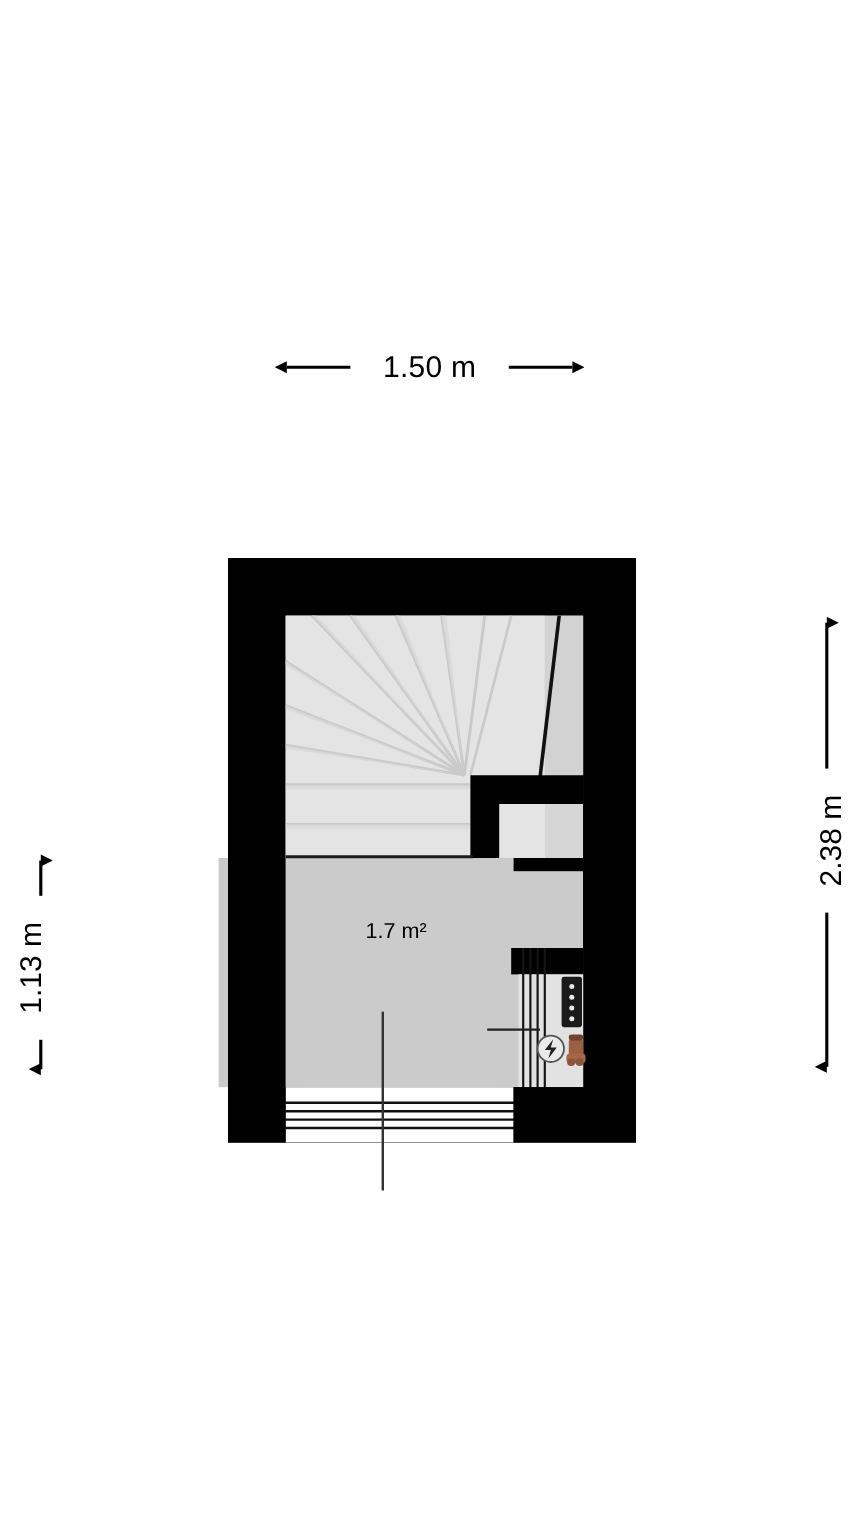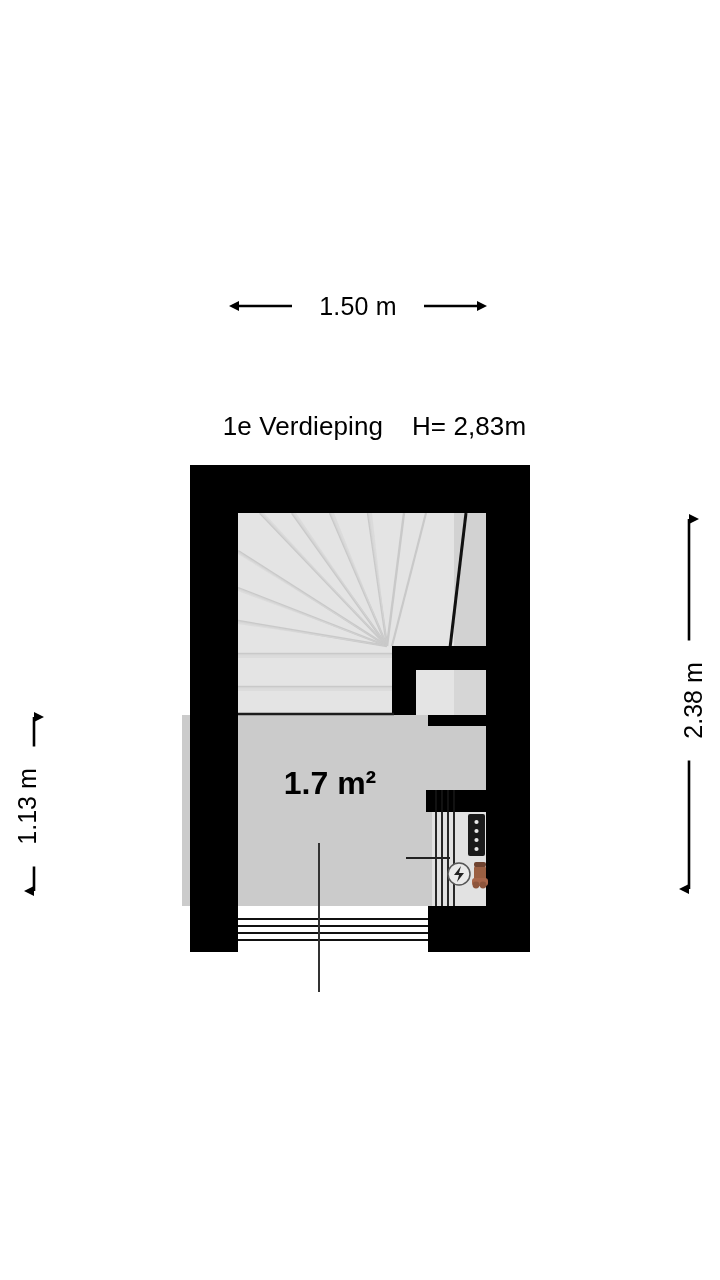--- a/index.html
+++ b/index.html
@@ -89,23 +89,22 @@
     text-align: center;
     line-height: 1.12;
   }
   #room-name {
     display: block;
     font-size: 27px;
     color: #000;
   }
   #room-area {
     display: block;
-    font-size: 32px;
+    font-size: 18px;
     color: #000;
-    font-weight: bold;
   }
 
   svg { display: block; }
 </style>
 </head>
 <body>
 
 <div id="plan-root">
 
   <svg class="abs" style="left:228px; top:294px;" width="260" height="24" viewBox="0 0 260 24">
@@ -117,23 +116,20 @@
         <path d="M2,0 L12,5 L2,10 z" fill="#000"></path>
       </marker>
     </defs>
     <line x1="11" y1="12" x2="77" y2="12" stroke="#000" stroke-width="2.6" marker-start="url(#arrL)"></line>
     <line x1="183" y1="12" x2="249" y2="12" stroke="#000" stroke-width="2.6" marker-end="url(#arrR)"></line>
   </svg>
   <div id="top-dimension" class="abs">
     <div id="top-dim-label">1.50 m</div>
   </div>
 
-  <div id="title-row" class="abs">
-    <span id="floor-title">1e Verdieping</span><span>    </span><span id="height-title">H= 2,83m</span>
-  </div>
 
   <svg class="abs" style="left:22px; top:706px;" width="24" height="196" viewBox="0 0 24 196">
     <defs>
       <marker id="arrU" markerWidth="12" markerHeight="12" refX="5" refY="10" orient="auto" markerUnits="userSpaceOnUse">
         <path d="M0,10 L5,0 L10,10 z" fill="#000"></path>
       </marker>
       <marker id="arrD" markerWidth="12" markerHeight="12" refX="5" refY="2" orient="auto" markerUnits="userSpaceOnUse">
         <path d="M0,2 L10,2 L5,12 z" fill="#000"></path>
       </marker>
     </defs>

